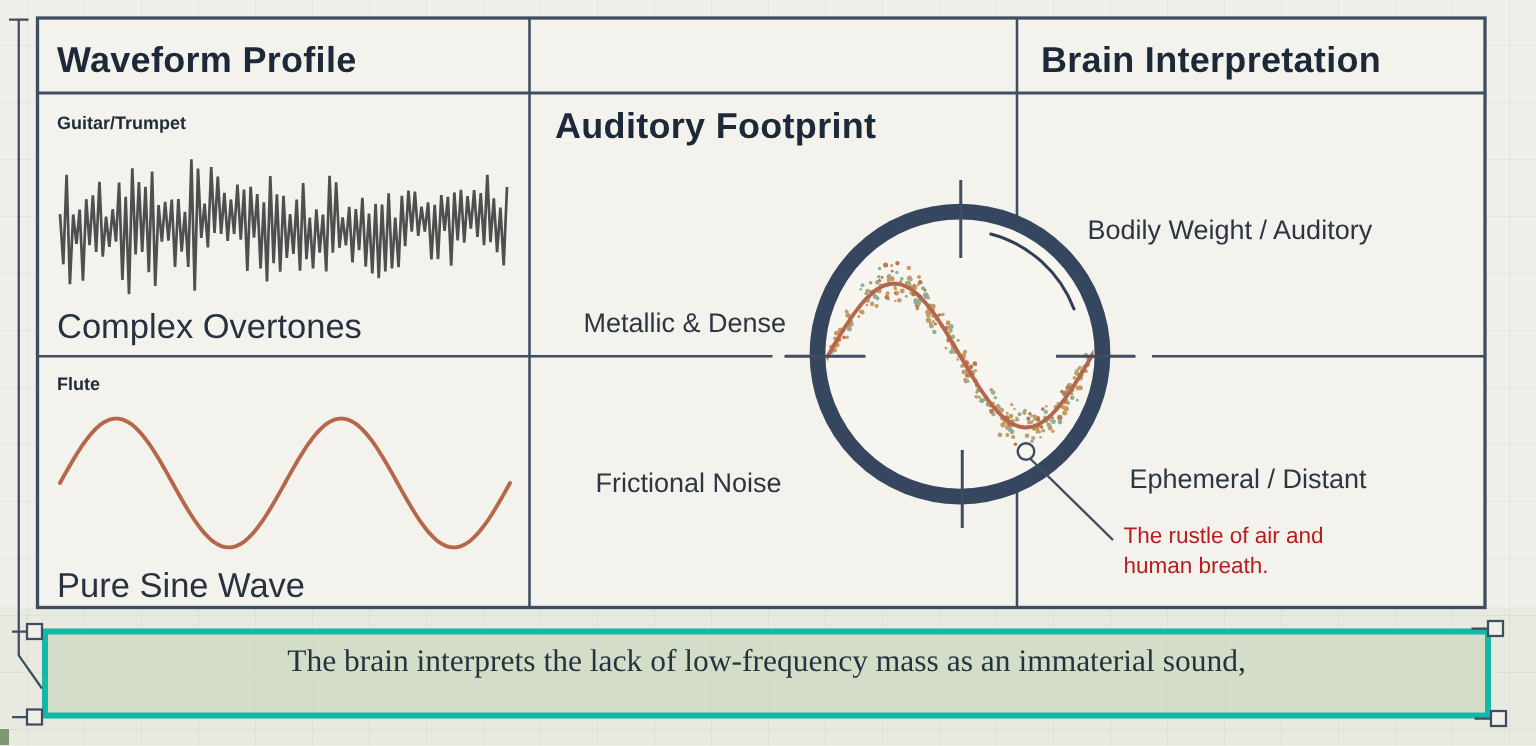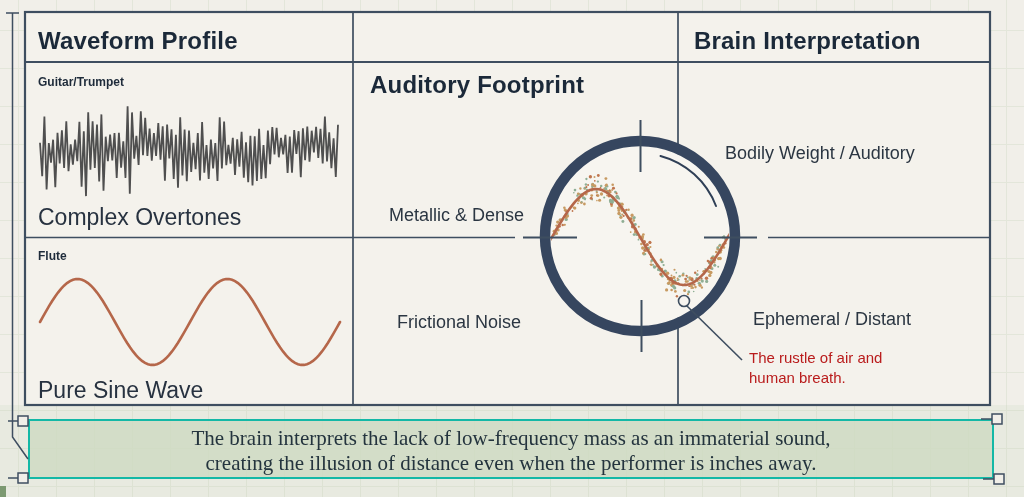--- a/index.html
+++ b/index.html
@@ -21,21 +21,21 @@
   .t{position:absolute;z-index:2;color:#2b3642;white-space:nowrap;}
   .hdr{font-weight:700;font-size:24px;color:#1b2939;letter-spacing:.2px;}
   .lbl{font-weight:700;font-size:12px;color:#1e2b3a;}
   .cap{font-size:23px;color:#273240;}
   .cell{font-size:18px;color:#2b3642;}
   .note{font-size:15px;line-height:20px;color:#b91c1c;white-space:normal;width:178px;}
   .caption-box{
     position:absolute;left:28px;top:419px;width:966px;height:60px;
     box-sizing:border-box;z-index:2;
     background:rgba(206,219,194,0.82);
-    border:2px solid #14b8a6;
+    border:4px solid #14b8a6;
     text-align:center;
     font-family:"Liberation Serif", serif;
     font-size:21px;line-height:25px;color:#24343e;
     padding-top:5px;
   }
   .caption-box span{display:block;}
 </style>
 </head>
 <body>
 
@@ -421,21 +421,20 @@
 
 <div class="t lbl" style="left:38px;top:249px;">Flute</div>
 <div class="t cap" style="left:38px;top:377px;">Pure Sine Wave</div>
 <div class="t cell" style="left:397px;top:312px;">Frictional Noise</div>
 <div class="t cell" style="left:753px;top:309px;">Ephemeral / Distant</div>
 
 <div class="t note" style="left:749px;top:348px;">The rustle of air and human breath.</div>
 
 <div class="caption-box">
   <span>The brain interprets the lack of low-frequency mass as an immaterial sound,</span>
-  <span>creating the illusion of distance even when the performer is inches away.</span>
 </div>
 
 <svg class="overlay deco" width="1024" height="497" viewBox="0 0 1024 497">
   <path d="M 6 13 H 19 M 12.5 13 V 437 L 28 459" fill="none" stroke="#3e4e60" stroke-width="1.5"></path>
   <g stroke="#3e4e60" stroke-width="1.5" fill="#f1efe9">
     <line x1="8" y1="421" x2="18" y2="421"></line>
     <line x1="8" y1="478" x2="18" y2="478"></line>
     <line x1="981" y1="419" x2="992" y2="419"></line>
     <line x1="983" y1="479" x2="994" y2="479"></line>
     <rect x="18" y="416" width="10" height="10"></rect>

